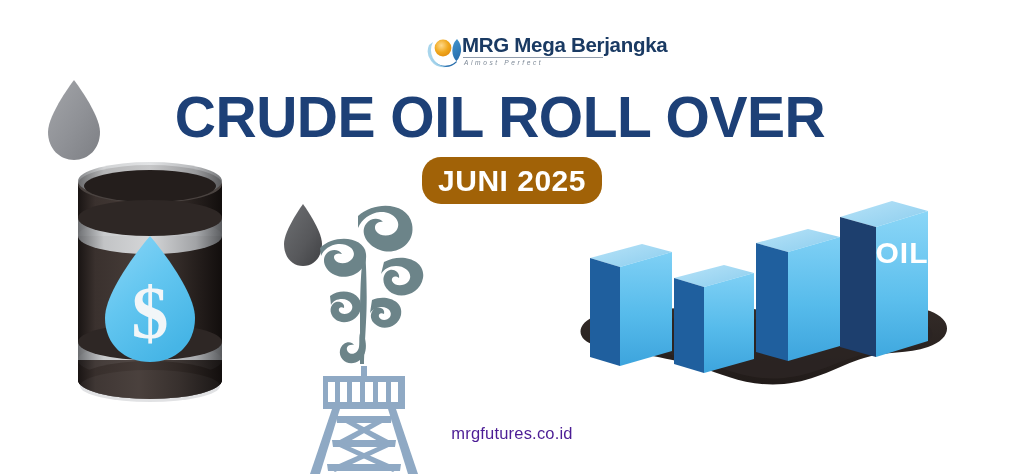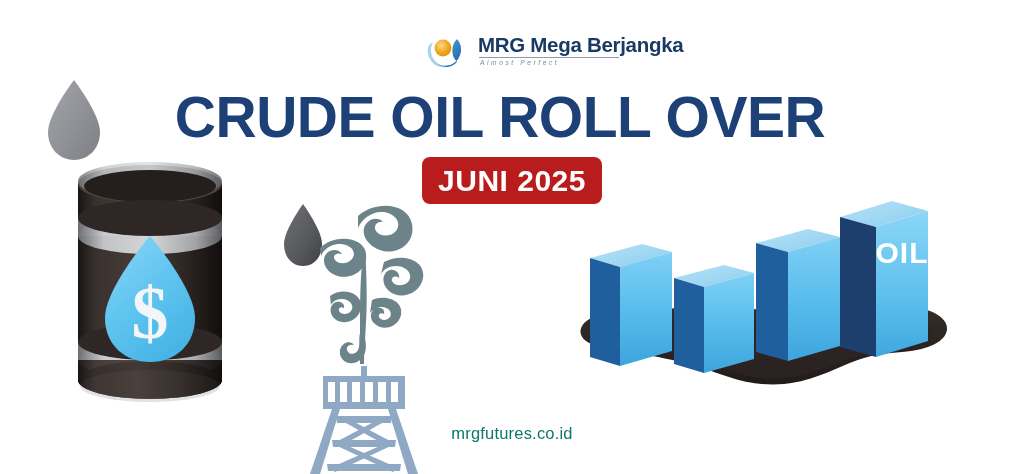--- a/index.html
+++ b/index.html
@@ -13,21 +13,21 @@
     position:relative;
     width:1024px;height:474px;
     background:#ffffff;
     overflow:hidden;
   }
 
   
   #logo{
     position:absolute;left:424px;top:26px;
     width:200px;height:48px;
-    display:flex;align-items:center;gap:16px;
+    display:flex;align-items:center;gap:0;
   }
   #logo-mark{position:relative;width:38px;height:38px;flex:0 0 38px;}
   #logo-text-block{display:flex;flex-direction:column;justify-content:center;}
   #logo-name{
     font-size:20.5px;font-weight:bold;color:#1a3a63;
     letter-spacing:-0.3px;line-height:1.05;white-space:nowrap;
   }
   #logo-rule{
     height:1px;background:#8f9bab;margin:2px 0 1.5px 1px;width:140px;
   }
@@ -44,34 +44,34 @@
     color:#1d4077;
     letter-spacing:-0.5px;
     line-height:1;
     white-space:nowrap;
   }
 
   
   #date-badge{
     position:absolute;left:422px;top:157px;
     width:180px;height:47px;
-    background:#b91c1c;
-    border-radius:8px;
+    background:#a16207;
+    border-radius:19px;
     display:flex;align-items:center;justify-content:center;
   }
   #date-badge-label{
     color:#ffffff;font-size:30px;font-weight:bold;
     letter-spacing:0.5px;line-height:1;
   }
 
   
   #footer-url{
     position:absolute;left:0;top:424px;width:1024px;
     text-align:center;
-    font-size:16.5px;color:#0f766e;
+    font-size:16.5px;color:#4c1d95;
     letter-spacing:0.2px;
   }
 
   
   .art{position:absolute;pointer-events:none;}
   #art-left{left:30px;top:60px;}
   #art-center{left:280px;top:190px;}
   #art-right{left:568px;top:195px;}
 </style>
 </head>

